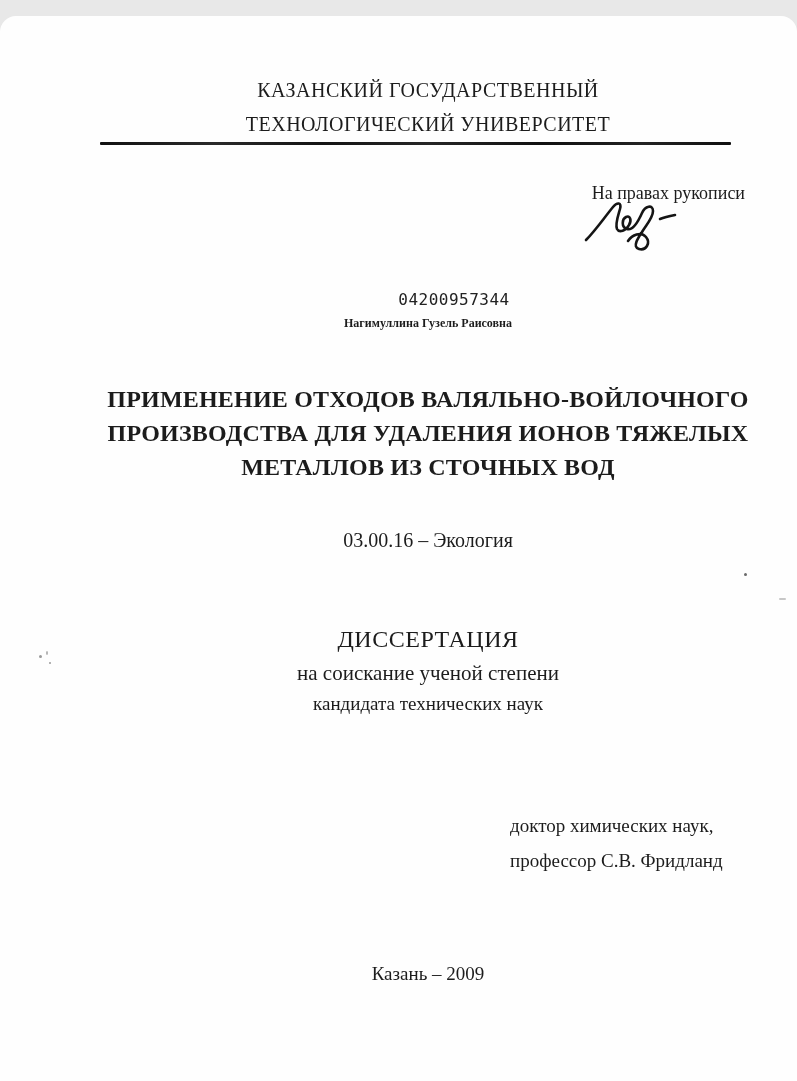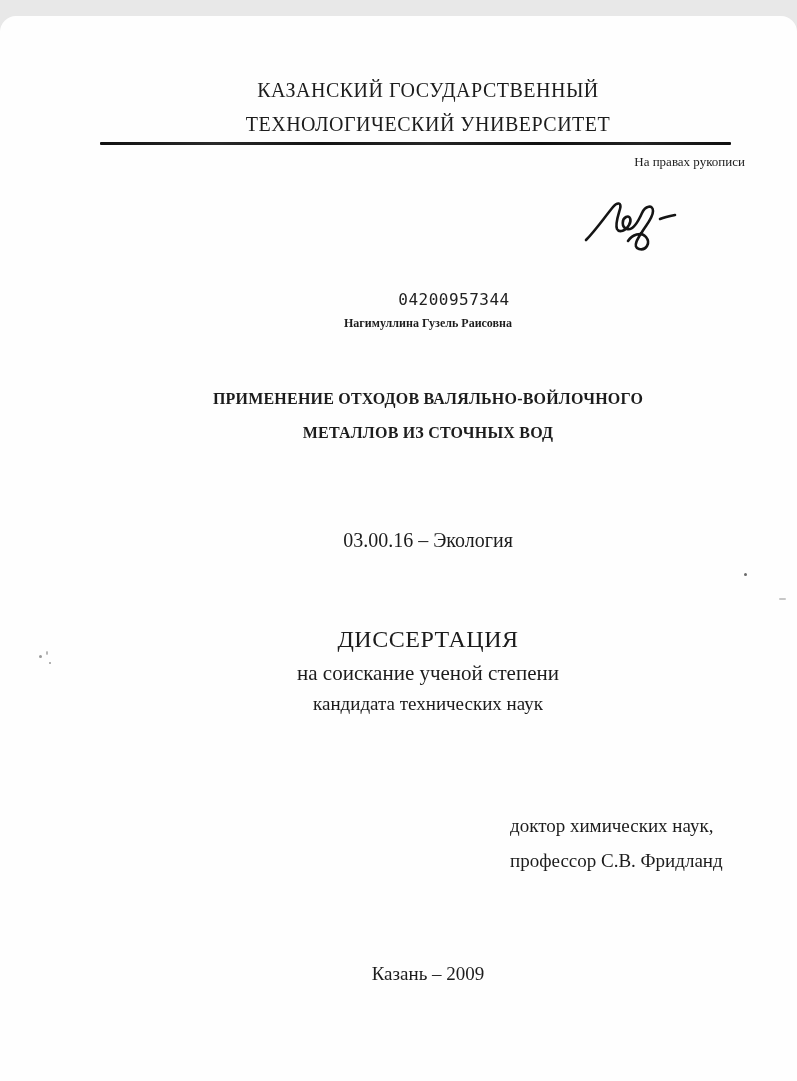--- a/index.html
+++ b/index.html
@@ -34,22 +34,22 @@
     left: 100px;
     top: 126px;
     width: 631px;
     height: 3px;
     background: linear-gradient(90deg, #111 0%, #2a2a2a 18%, #131313 35%, #262626 52%, #101010 70%, #232323 86%, #0f0f0f 100%);
     border-radius: 1px;
   }
   .annotation {
     position: absolute;
     right: 52px;
-    top: 138px;
-    font-size: 13px;
+    top: 167px;
+    font-size: 18px;
   }
   .signature {
     position: absolute;
     left: 582px;
     top: 176px;
     width: 100px;
     height: 62px;
   }
   .code {
     top: 274px;
@@ -59,21 +59,21 @@
     letter-spacing: 0.5px;
     color: #222;
   }
   .author {
     top: 300px;
     font-size: 12px;
     font-weight: bold;
   }
   .main-title {
     top: 366px;
-    font-size: 16px;
+    font-size: 24px;
     font-weight: bold;
     line-height: 34px;
     letter-spacing: 0.2px;
   }
   .specialty {
     top: 513px;
     font-size: 20px;
   }
   .doc-type {
     top: 610px;
@@ -124,20 +124,21 @@
       <path d="M78,27 C83,25 88,24 93,23"></path>
     </g>
   </svg>
 
   <div class="centered code">04200957344</div>
 
   <div class="centered author">Нагимуллина Гузель Раисовна</div>
 
   <div class="centered main-title">
     <div>ПРИМЕНЕНИЕ ОТХОДОВ ВАЛЯЛЬНО-ВОЙЛОЧНОГО</div>
+    <div>ПРОИЗВОДСТВА ДЛЯ УДАЛЕНИЯ ИОНОВ ТЯЖЕЛЫХ</div>
     <div>МЕТАЛЛОВ ИЗ СТОЧНЫХ ВОД</div>
   </div>
 
   <div class="centered specialty">03.00.16 – Экология</div>
 
   <div class="centered doc-type">ДИССЕРТАЦИЯ</div>
 
   <div class="centered degree-1">на соискание ученой степени</div>
 
   <div class="centered degree-2">кандидата технических наук</div>

